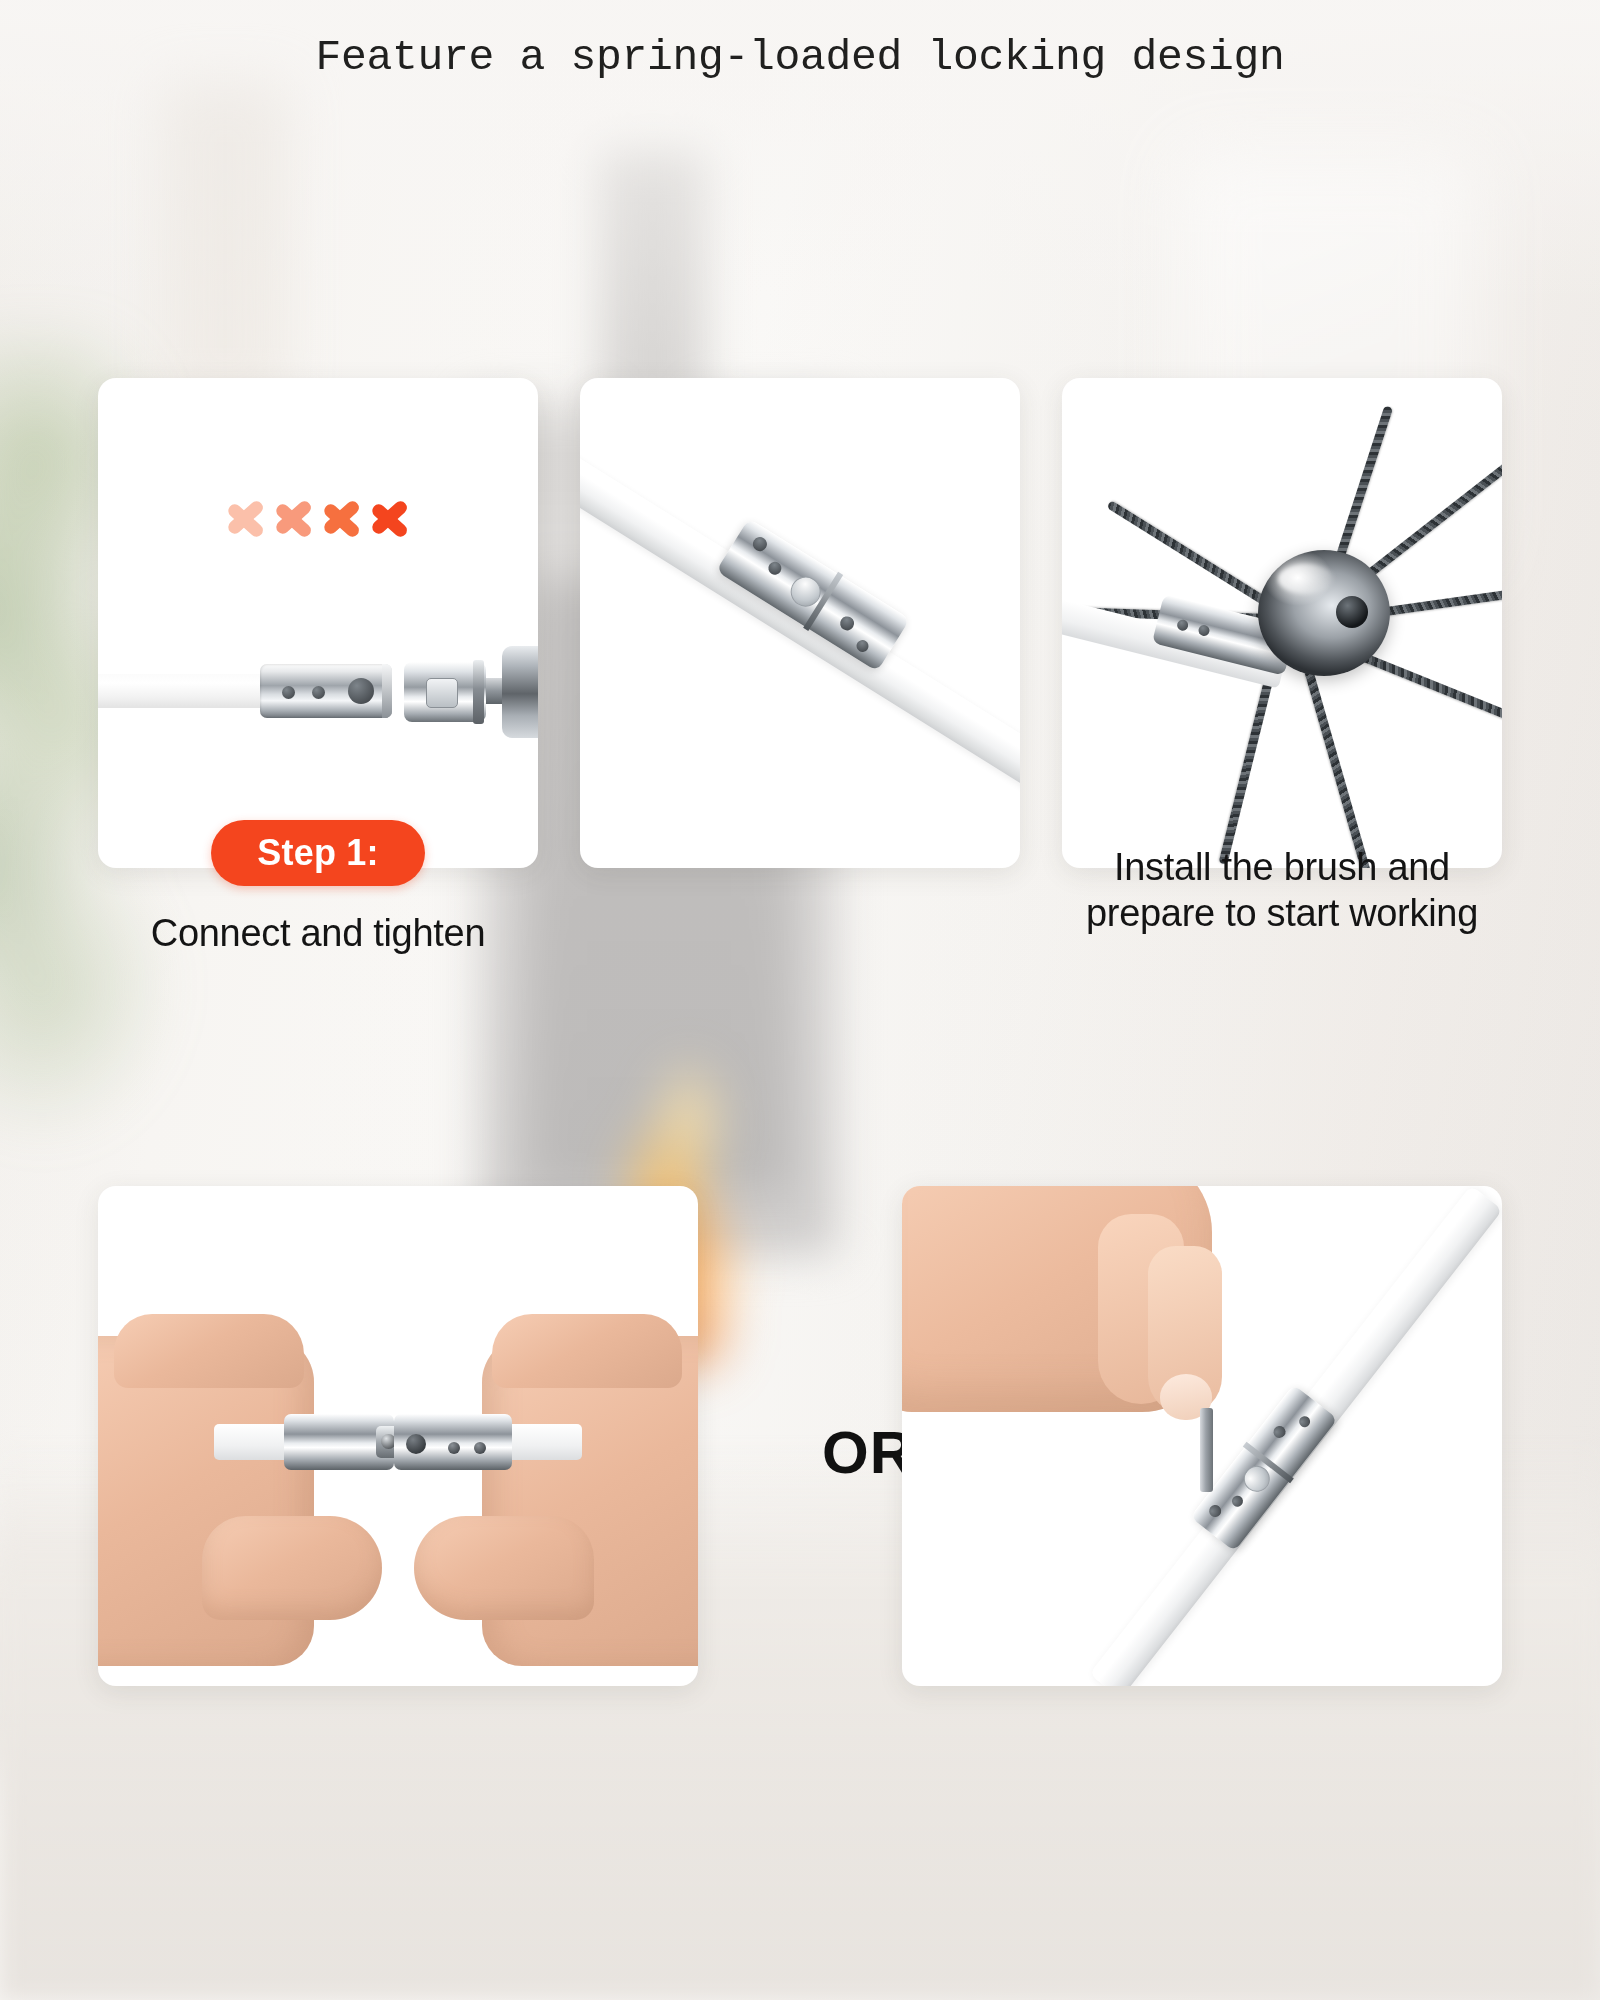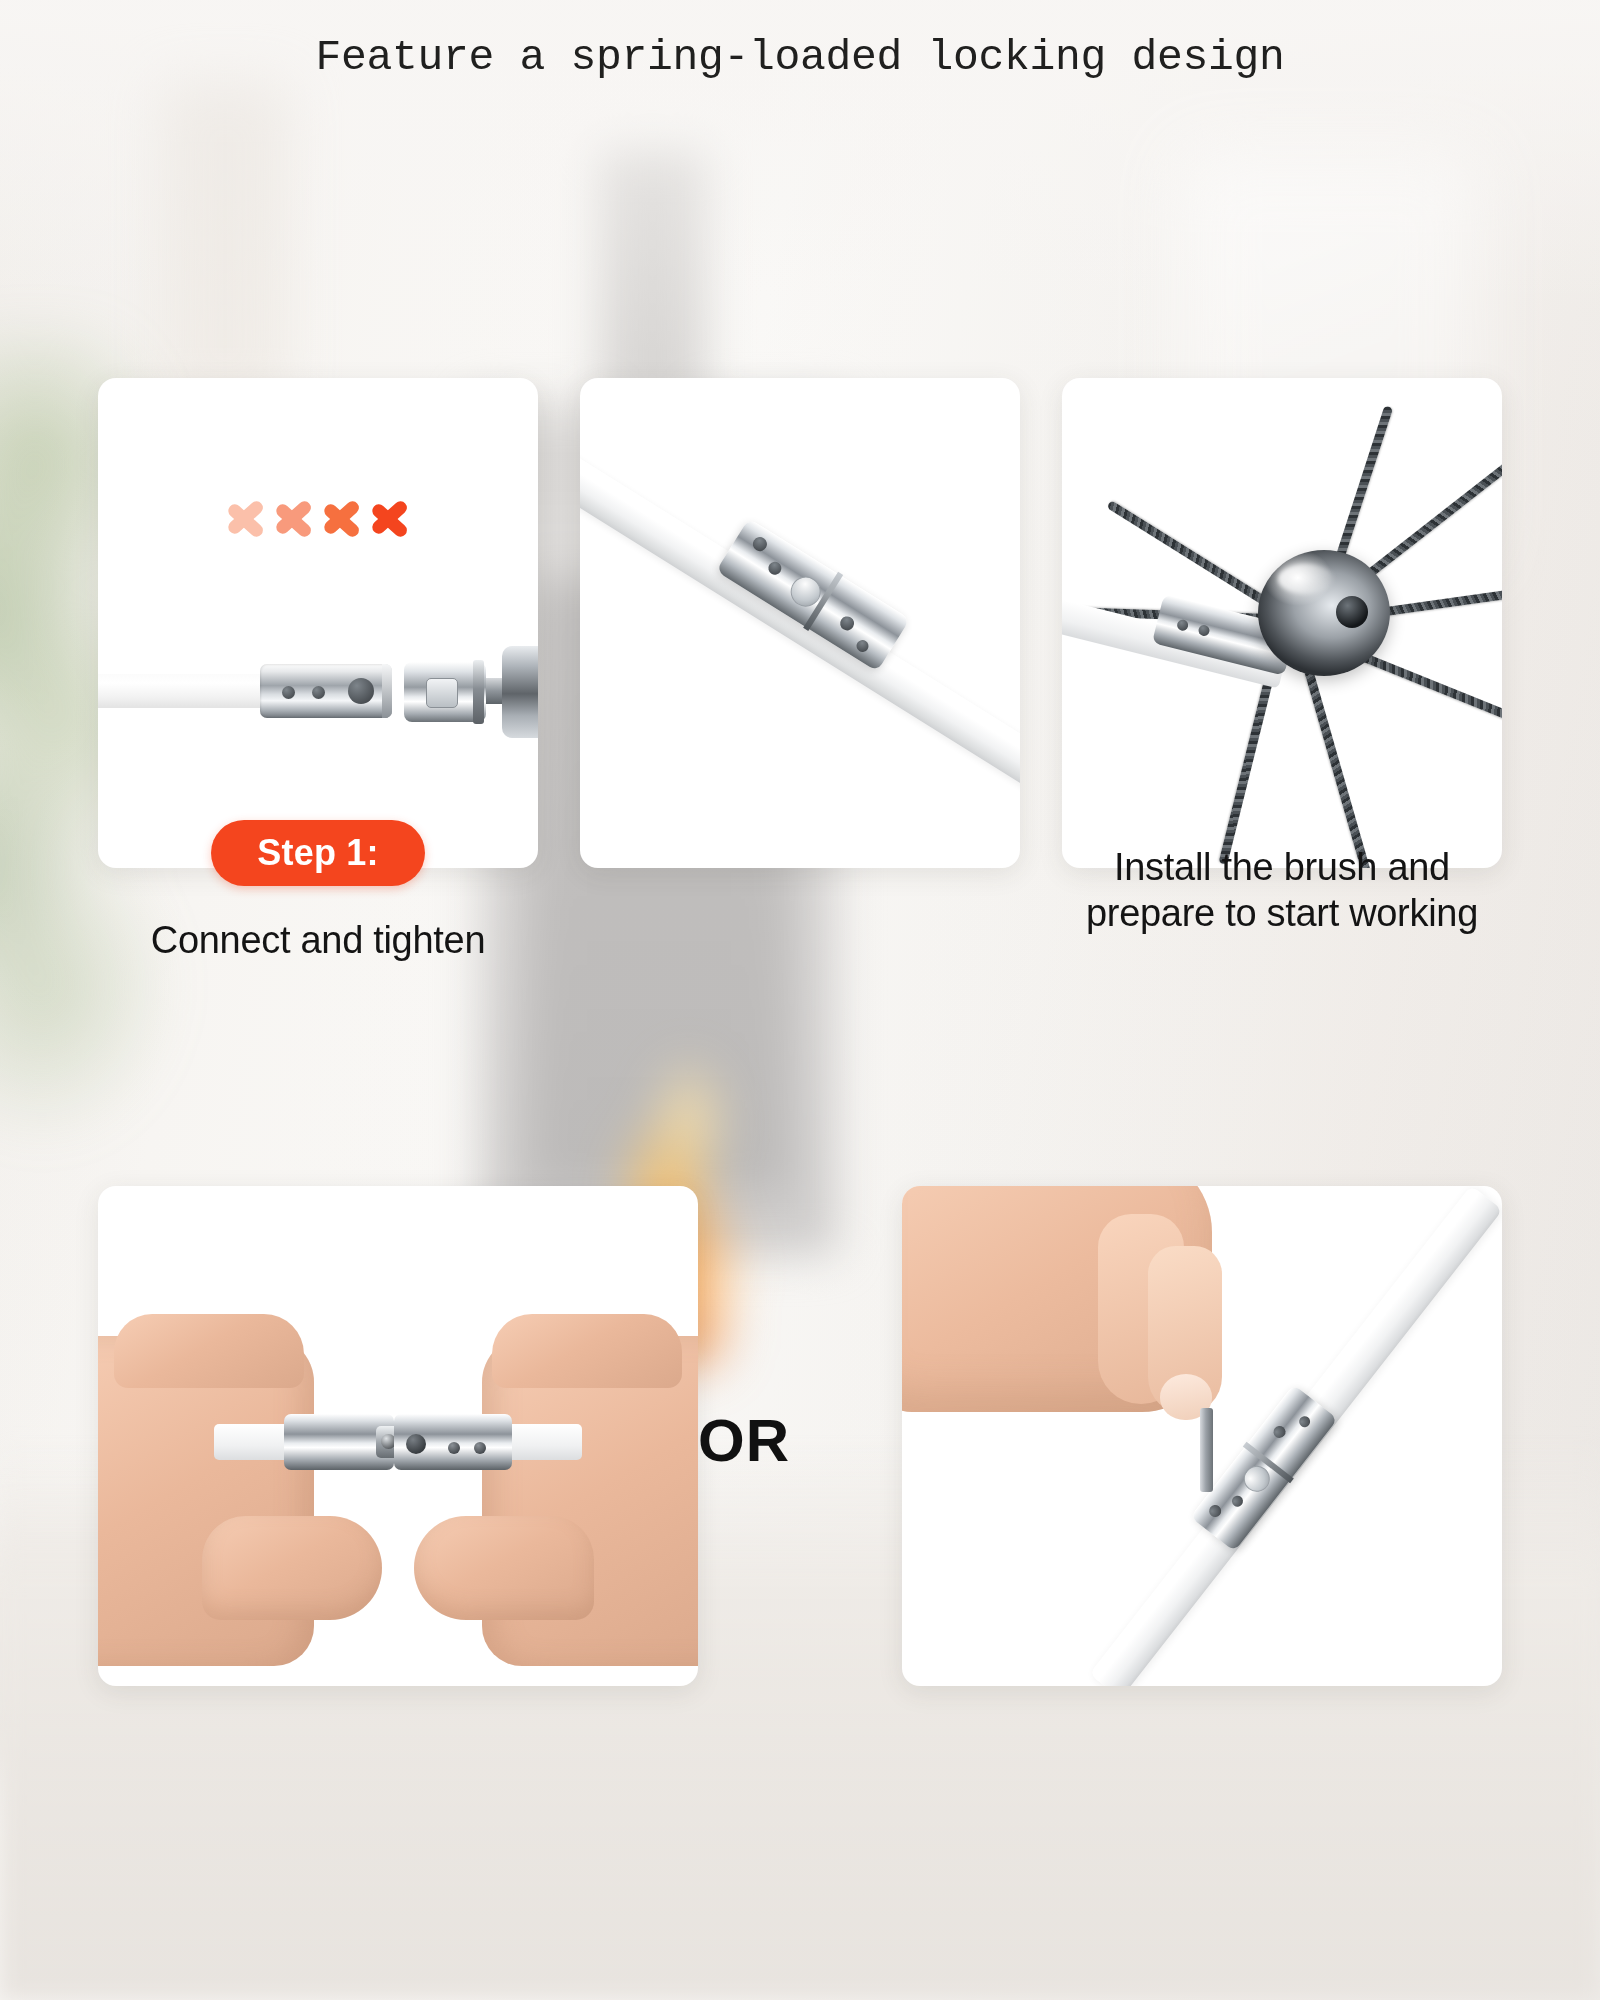--- a/index.html
+++ b/index.html
@@ -235,22 +235,22 @@
 
   
   .row-bot{position:absolute;left:98px;top:1186px;width:1404px;height:500px;}
   .card-b{
     position:absolute;top:0;width:600px;height:500px;background:#fff;border-radius:18px;
     box-shadow:0 6px 26px rgba(60,55,50,.10);overflow:hidden;
   }
   .card-bl{left:0;}
   .card-br{left:804px;}
   .or-box{
-    position:absolute;left:600px;top:4px;width:216px;height:500px;
-    display:flex;align-items:center;justify-content:flex-start;
+    position:absolute;left:600px;top:16px;width:216px;height:500px;
+    display:flex;align-items:center;justify-content:flex-end;
   }
   .or-text{font-size:60px;font-weight:700;color:#111;letter-spacing:1px;}
 
   
   .hand{position:absolute;background:linear-gradient(150deg,#f6cdb4 0%,#eab89b 46%,#dba98c 100%);}
   .hl-palm{left:-34px;top:150px;width:250px;height:330px;border-radius:26px 46px 40px 26px;
            box-shadow:inset -14px 0 26px rgba(180,130,100,.28);}
   .hl-idx{left:16px;top:128px;width:190px;height:74px;border-radius:38px 40px 14px 14px;}
   .hl-thumb{left:104px;top:330px;width:180px;height:104px;border-radius:52px 62px 62px 22px;
             box-shadow:inset 0 -10px 20px rgba(180,130,100,.3);}
@@ -307,21 +307,21 @@
   .br-coll .btn{position:absolute;left:58px;top:16px;width:24px;height:24px;border-radius:50%;
            background:radial-gradient(circle at 34% 28%,#fdfdfd,#c3c9ce 60%,#8f959b);border:1.5px solid #9aa0a6;}
   .br-h1{left:14px;top:10px;width:12px;height:12px;}
   .br-h2{left:36px;top:22px;width:11px;height:11px;}
   .br-h3{left:116px;top:12px;width:12px;height:12px;}
   .br-h4{left:140px;top:26px;width:11px;height:11px;}
 
   
   .steps{position:absolute;left:98px;top:820px;width:1404px;height:280px;
          display:flex;justify-content:space-between;}
-  .step-col{width:440px;display:flex;flex-direction:column;align-items:center;gap:7px;}
+  .step-col{width:440px;display:flex;flex-direction:column;align-items:center;}
   .badge{
     background:#F4451E;color:#fff;border-radius:999px;
     padding:12px 46px;font-size:36px;font-weight:700;letter-spacing:.2px;
     box-shadow:0 3px 10px rgba(244,69,30,.28);
   }
   .caption{
     margin-top:24px;text-align:center;font-size:38px;line-height:1.22;
     color:#141414;font-weight:400;letter-spacing:-.3px;max-width:430px;
   }
 </style>

